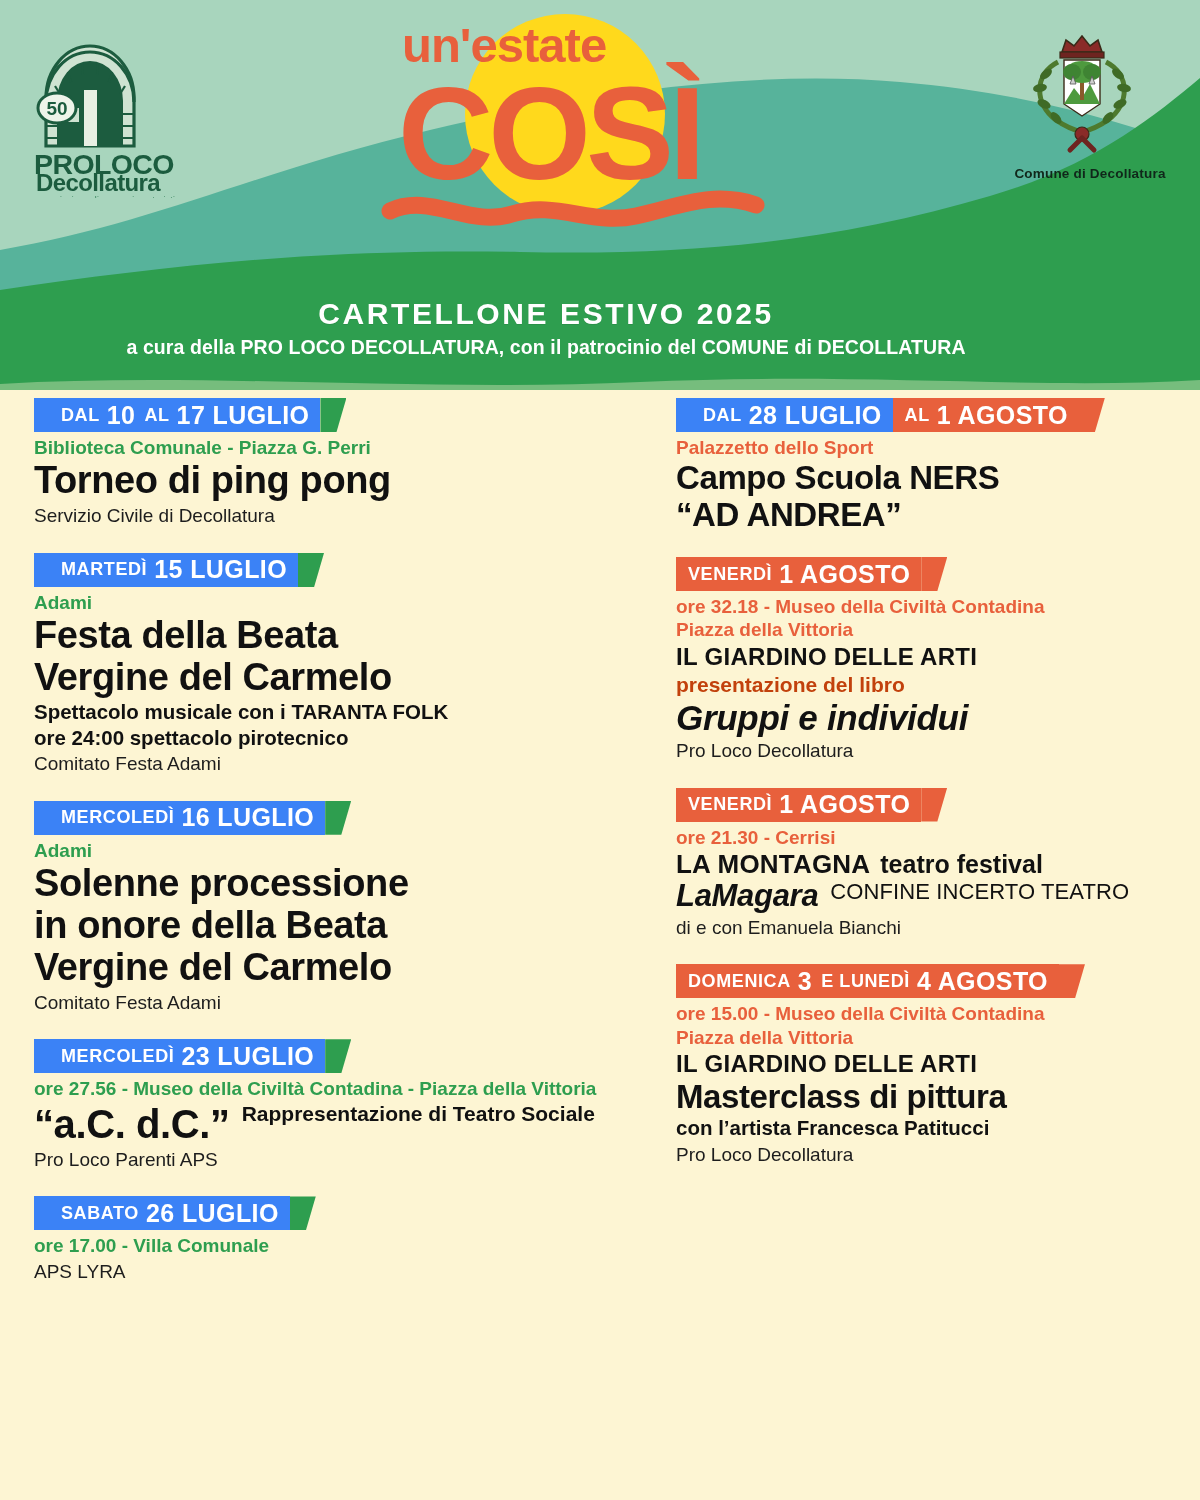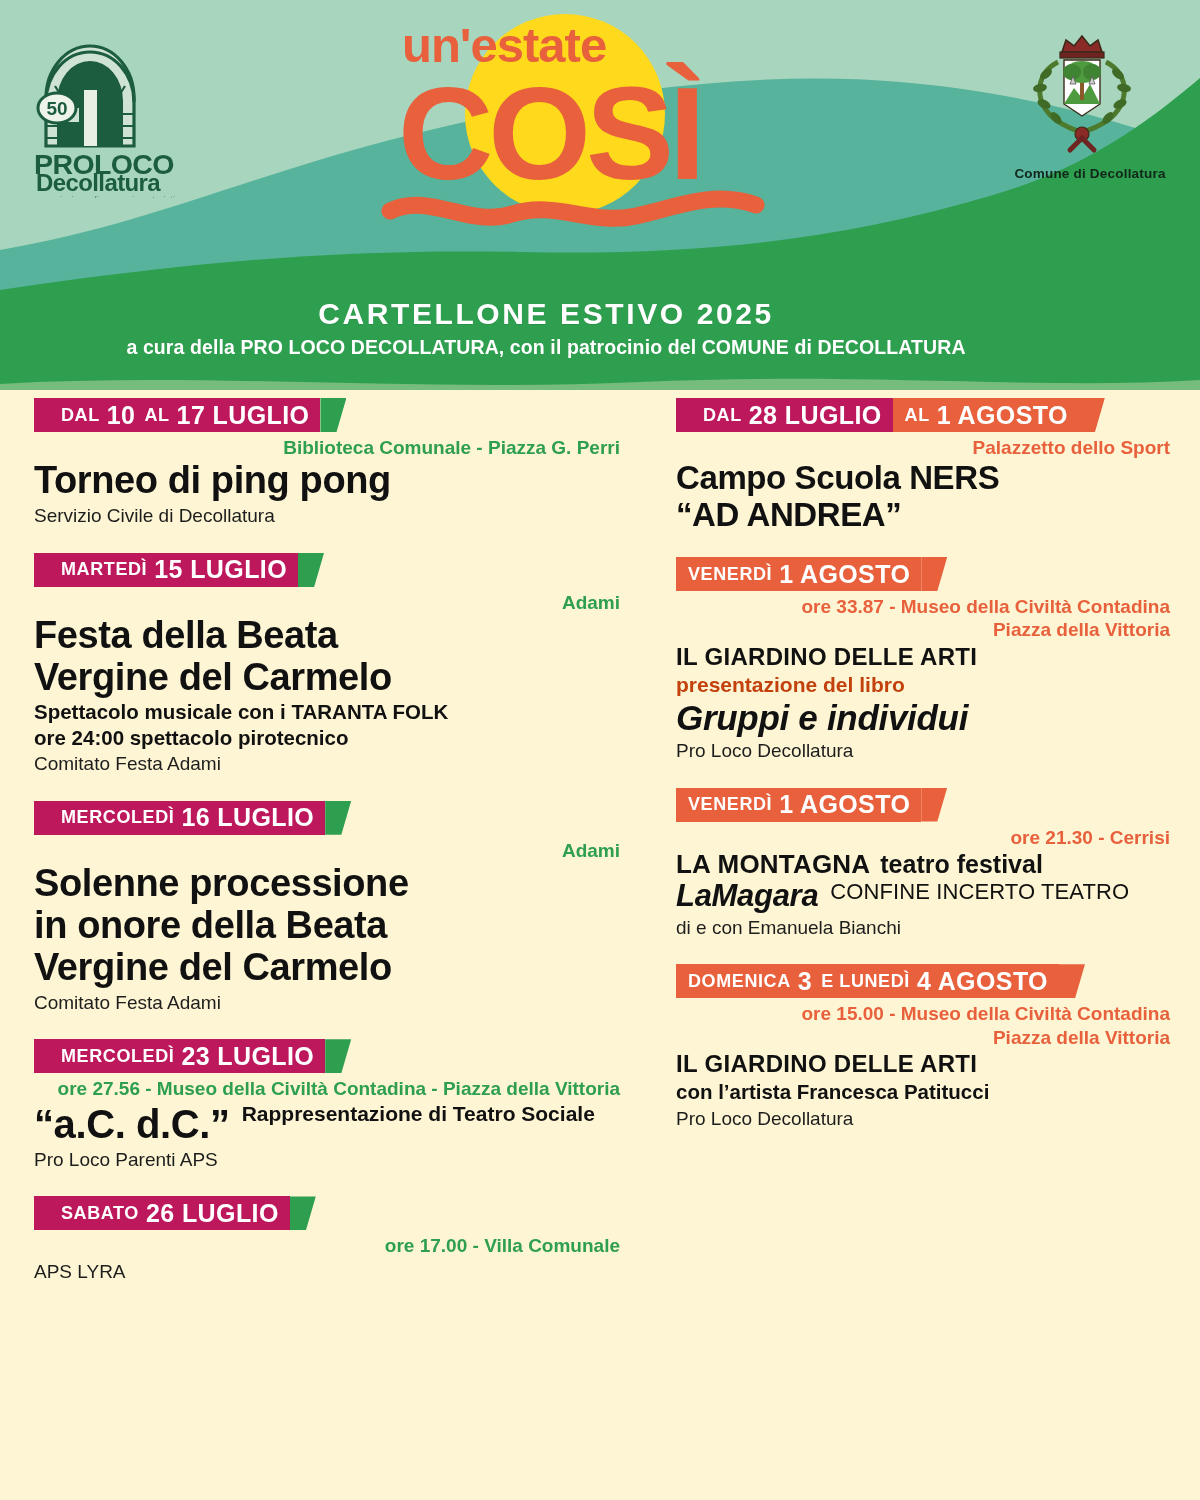--- a/index.html
+++ b/index.html
@@ -103,21 +103,21 @@
     margin-bottom: 5px;
     max-width: 100%;
   }
   .banner-seg {
     display: flex;
     align-items: center;
     padding: 0 11px 0 12px;
     color: #fff;
     white-space: nowrap;
   }
-  .banner-seg.green { background: #be185d; padding-left: 27px; }
+  .banner-seg.green { background: #3b82f6; padding-left: 27px; }
   .banner-seg.orange { background: #e8603c; }
   .banner-tail {
     width: 26px;
     align-self: stretch;
   }
   .banner-tail.green {
     background: #2e9e4f;
     clip-path: polygon(0 0, 100% 0, 62% 100%, 0 100%);
   }
   .banner-tail.orange {
@@ -136,21 +136,20 @@
     margin-left: 7px;
   }
   .dw + .dd { margin-left: 7px; }
 
   
   .venue {
     font-size: 19px;
     font-weight: bold;
     line-height: 1.18;
     margin-bottom: 1px;
-    text-align: right;
   }
   .venue.green { color: #2e9e4f; }
   .venue.orange { color: #e8603c; }
 
   
   .ev-title {
     color: #111111;
     font-weight: bold;
     font-size: 38px;
     line-height: 1.1;
@@ -413,21 +412,21 @@
     </div>
 
     <div class="event">
       <div class="date-banner">
         <div class="banner-seg orange">
           <span class="dw">VENERDÌ</span>
           <span class="dd">1 AGOSTO</span>
         </div>
         <div class="banner-tail orange"></div>
       </div>
-      <div class="venue orange">ore 33.87 - Museo della Civiltà Contadina</div>
+      <div class="venue orange">ore 32.18 - Museo della Civiltà Contadina</div>
       <div class="venue orange">Piazza della Vittoria</div>
       <div class="ev-pretitle">IL GIARDINO DELLE ARTI</div>
       <div class="ev-line">presentazione del libro</div>
       <div class="ev-italic">Gruppi e individui</div>
       <div class="ev-org">Pro Loco Decollatura</div>
     </div>
 
     <div class="event">
       <div class="date-banner">
         <div class="banner-seg orange">
@@ -454,18 +453,19 @@
           <span class="dw">DOMENICA</span>
           <span class="dd">3</span>
           <span class="dw" style="margin-left:9px">E LUNEDÌ</span>
           <span class="dd">4 AGOSTO</span>
         </div>
         <div class="banner-tail orange"></div>
       </div>
       <div class="venue orange">ore 15.00 - Museo della Civiltà Contadina</div>
       <div class="venue orange">Piazza della Vittoria</div>
       <div class="ev-pretitle">IL GIARDINO DELLE ARTI</div>
+      <div class="ev-title small">Masterclass di pittura</div>
       <div class="ev-detail">con l’artista Francesca Patitucci</div>
       <div class="ev-org">Pro Loco Decollatura</div>
     </div>
 
   </div>
 </div>
 
 </body></html>

